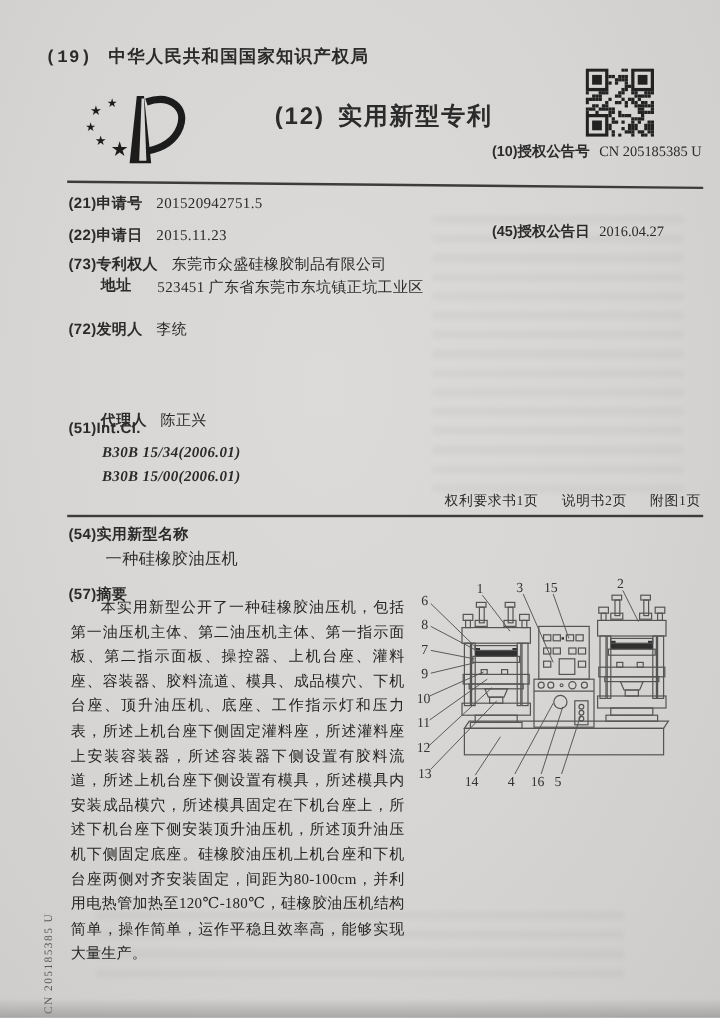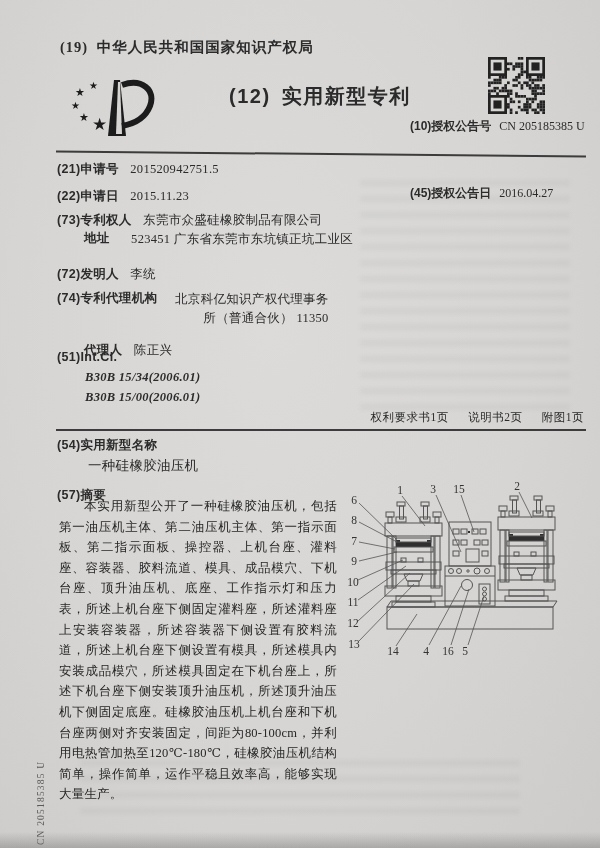--- a/index.html
+++ b/index.html
@@ -8,21 +8,21 @@
     background:radial-gradient(ellipse at 45% 38%, #dcdbd9 0%, #d6d5d3 55%, #cccbc9 100%);
     color:#2b2b2b;}
   .paper::after{content:"";position:absolute;left:0;right:0;bottom:0;height:16px;pointer-events:none;
     background:linear-gradient(to bottom, rgba(120,119,117,0) 0%, rgba(120,119,117,.45) 100%);}
   .abs{position:absolute;}
   .sans{font-family:"Liberation Sans","DejaVu Sans",sans-serif;}
   .lbl{font-family:"Liberation Sans","DejaVu Sans",sans-serif;font-weight:700;}
   .val{font-family:"Liberation Serif","DejaVu Serif",serif;margin-left:8px;}
   .row{position:absolute;font-size:12.5px;white-space:nowrap;letter-spacing:.3px;}
   .hr{position:absolute;border-top:2px solid #3c3c3c;height:0;}
-  .office{left:60px;top:38px;font-size:14.5px;font-weight:700;letter-spacing:1px;}
+  .office{left:38px;top:38px;font-size:14.5px;font-weight:700;letter-spacing:1px;font-family:Liberation Mono, monospace;}
   .doctitle{left:229px;top:83px;font-size:20px;font-weight:700;letter-spacing:1.5px;}
   .pubrow{position:absolute;left:410px;font-size:12px;white-space:nowrap;}
   .pubrow .val{margin-left:5px;}
   .pagesinfo{position:absolute;top:410px;right:16px;font-size:11.5px;letter-spacing:.5px;}
   .pagesinfo span{margin-left:16px;}
   .wrapval{white-space:normal;line-height:18.5px;text-align:right;}
   .intcl{font-style:italic;font-weight:700;font-size:12.5px;letter-spacing:.3px;}
   .abstract{left:59px;top:496px;width:278px;font-size:12.5px;line-height:20.6px;
     text-align:justify;text-indent:2em;letter-spacing:.2px;color:#262626;}
   .sidecode{left:36px;top:733px;height:112px;writing-mode:vertical-rl;transform:rotate(180deg);
@@ -240,24 +240,20 @@
   <div class="row" style="left:84px;top:230px;">
     <span class="lbl" style="vertical-align:top;">地址</span>
     <span class="val wrapval" style="display:inline-block;width:232px;vertical-align:top;">523451 广东省东莞市东坑镇正坑工业区</span>
   </div>
 
   <div class="row" style="left:57px;top:266px;">
     <span class="lbl">(72)发明人</span>
     <span class="val">李统</span>
   </div>
 
-  <div class="row" style="left:57px;top:290px;">
-    <span class="lbl" style="vertical-align:top;">(74)专利代理机构</span>
-    <span class="val wrapval" style="display:inline-block;width:160px;vertical-align:top;">北京科亿知识产权代理事务所（普通合伙） 11350</span>
-  </div>
   <div class="row" style="left:84px;top:342px;">
     <span class="lbl">代理人</span>
     <span class="val">陈正兴</span>
   </div>
 
   <div class="row" style="left:57px;top:350px;">
     <span class="lbl">(51)Int.Cl.</span>
   </div>
   <div class="row intcl" style="left:85px;top:370px;">B30B 15/34(2006.01)</div>
   <div class="row intcl" style="left:85px;top:390px;">B30B 15/00(2006.01)</div>

